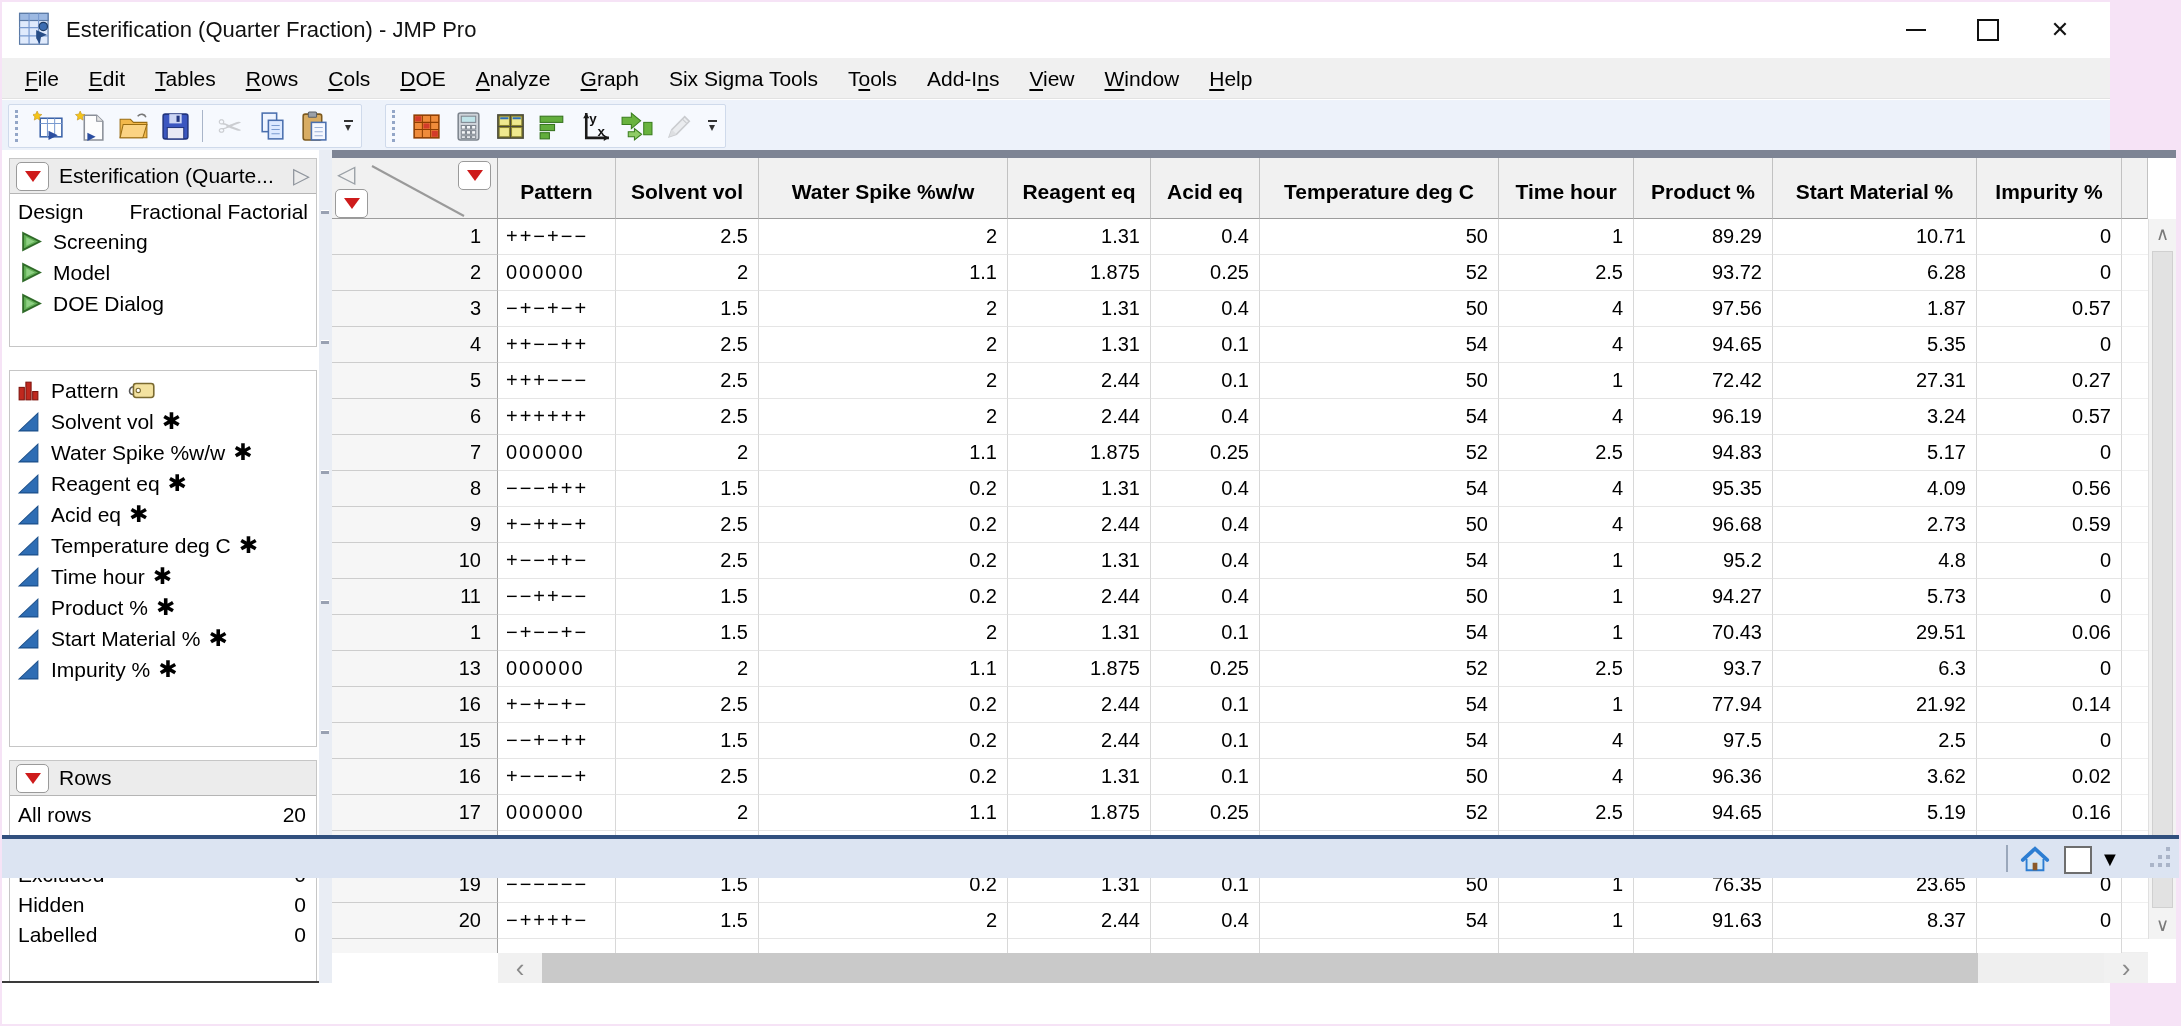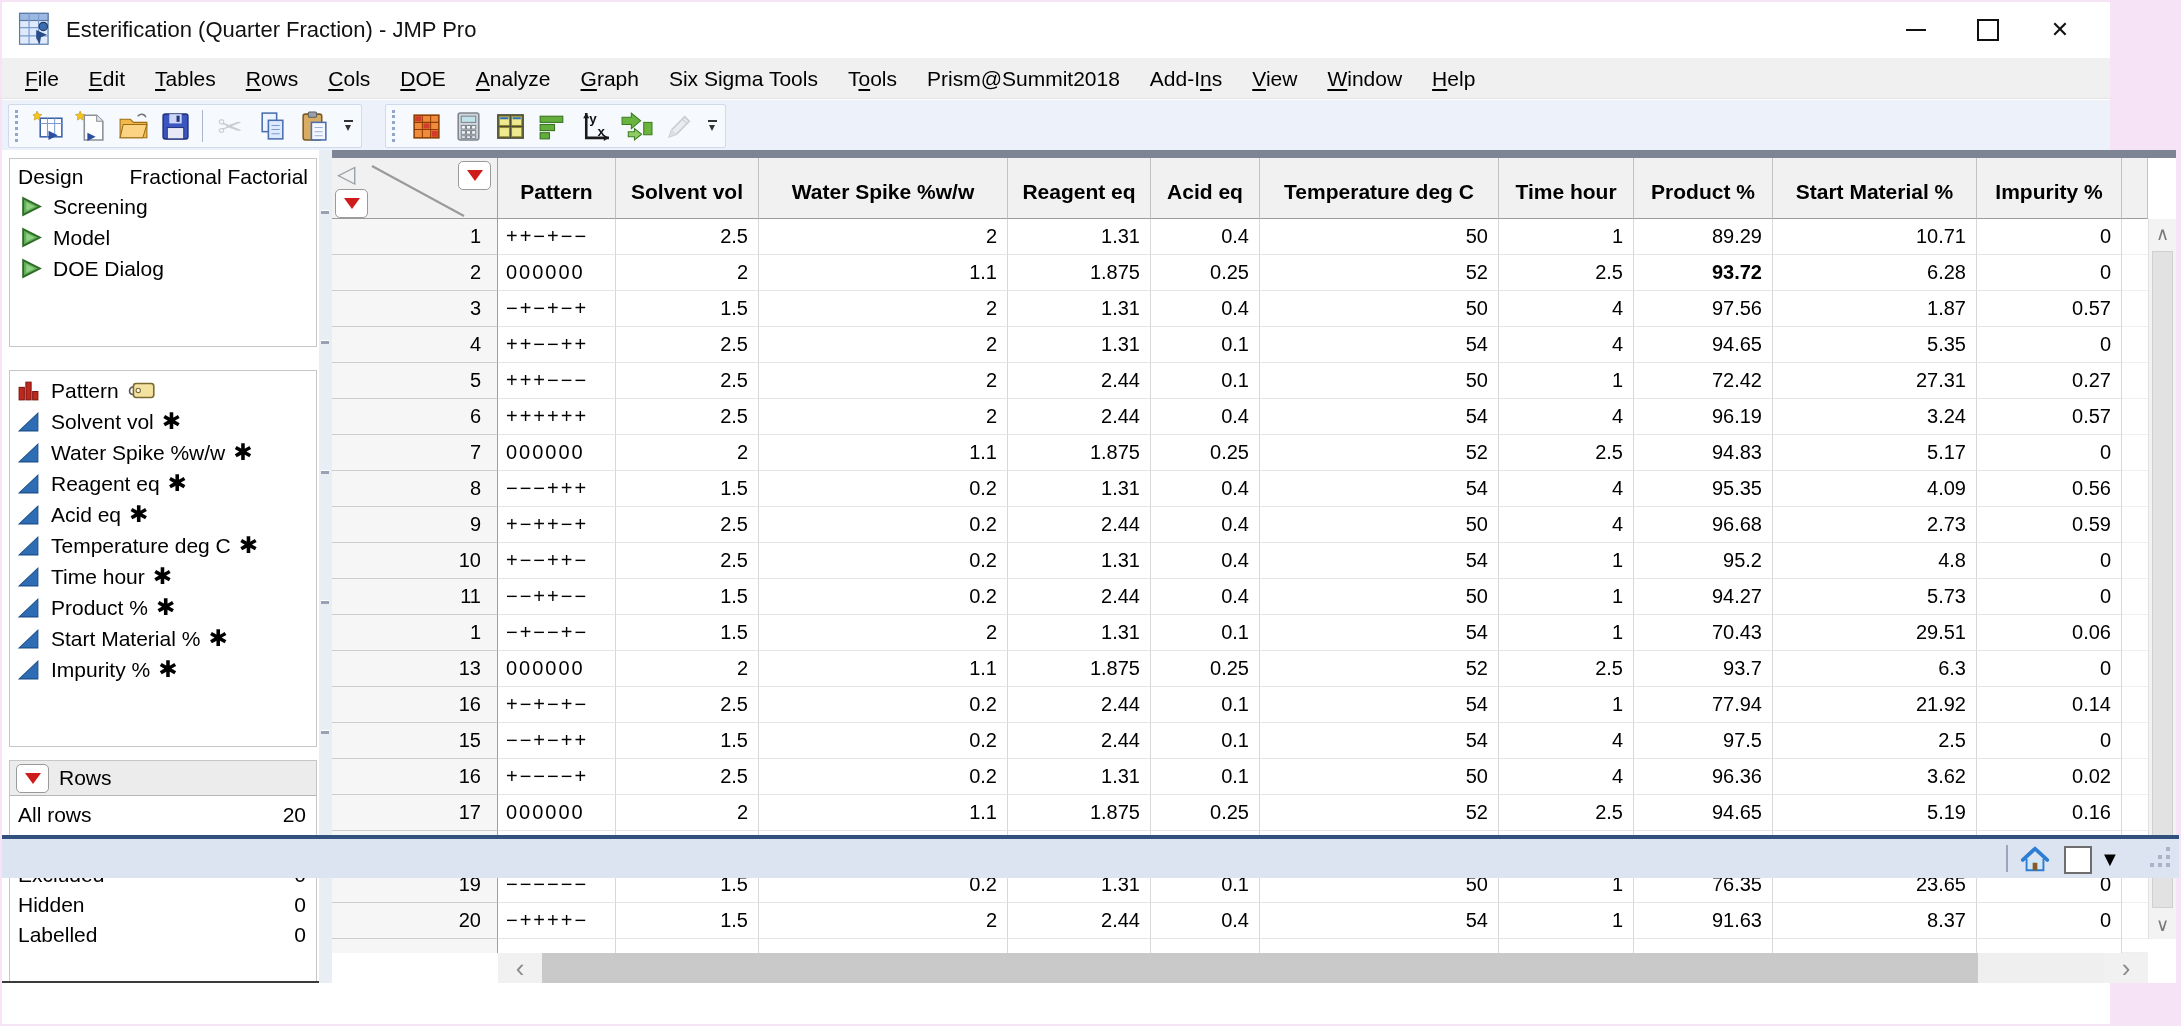--- a/index.html
+++ b/index.html
@@ -117,21 +117,20 @@
         <span class="menu-item"><u>F</u>ile</span>
         <span class="menu-item"><u>E</u>dit</span>
         <span class="menu-item"><u>T</u>ables</span>
         <span class="menu-item"><u>R</u>ows</span>
         <span class="menu-item"><u>C</u>ols</span>
         <span class="menu-item"><u>D</u>OE</span>
         <span class="menu-item"><u>A</u>nalyze</span>
         <span class="menu-item"><u>G</u>raph</span>
         <span class="menu-item">Six Sigma Tools</span>
         <span class="menu-item">T<u>o</u>ols</span>
-        <span class="menu-item">Prism@Summit2018</span>
         <span class="menu-item">Add-I<u>n</u>s</span>
         <span class="menu-item"><u>V</u>iew</span>
         <span class="menu-item"><u>W</u>indow</span>
         <span class="menu-item"><u>H</u>elp</span>
       </div>
 
   <div class="toolbar">
         <div class="tb-group" style="left: 6px;">
           <span class="tb-handle"></span>
           <div class="tb-btn">
@@ -261,20 +260,27 @@
           <div class="tb-more">
             <span class="mbar"></span>
             <span class="marr">▾</span>
           </div>
         </div>
       </div>
 
   <div class="sidebar">
 
     <div class="panel" style="top:8px;height:189px;">
+      <div class="panel-h">
+        <span class="red-btn">
+              <span class="red-tri"></span>
+            </span>
+        <span>Esterification (Quarte...</span>
+        <span class="tri-outline">▷</span>
+      </div>
       <div class="design-row">
         <span>Design</span>
         <span>Fractional Factorial</span>
       </div>
       <div id="scripts-list">
             <div class="script-item">
               <span style="display: inline-flex;">
                 <svg viewBox="0 0 22 22" width="23" height="23">
                   <polygon points="3,3 19,11 3,19" fill="#63b157" stroke="#2f6b28" stroke-width="1.8"></polygon>
                   <polygon points="6,7 14,11 6,15" fill="#8fd084"></polygon>
@@ -496,21 +502,21 @@
           </div>
           <div class="trow">
             <div class="rnum">2</div>
             <div class="cell pat" style="width: 118px;">000000</div>
             <div class="cell num" style="width: 143px;">2</div>
             <div class="cell num" style="width: 249px;">1.1</div>
             <div class="cell num" style="width: 143px;">1.875</div>
             <div class="cell num" style="width: 109px;">0.25</div>
             <div class="cell num" style="width: 239px;">52</div>
             <div class="cell num" style="width: 135px;">2.5</div>
-            <div class="cell num" style="width: 139px; font-weight: bold;">93.72</div>
+            <div class="cell num" style="width: 139px;">93.72</div>
             <div class="cell num" style="width: 204px;">6.28</div>
             <div class="cell num" style="width: 145px;">0</div>
             <div class="cfill" style="width: 26px;"></div>
           </div>
           <div class="trow">
             <div class="rnum">3</div>
             <div class="cell pat" style="width: 118px;">−+−+−+</div>
             <div class="cell num" style="width: 143px;">1.5</div>
             <div class="cell num" style="width: 249px;">2</div>
             <div class="cell num" style="width: 143px;">1.31</div>

